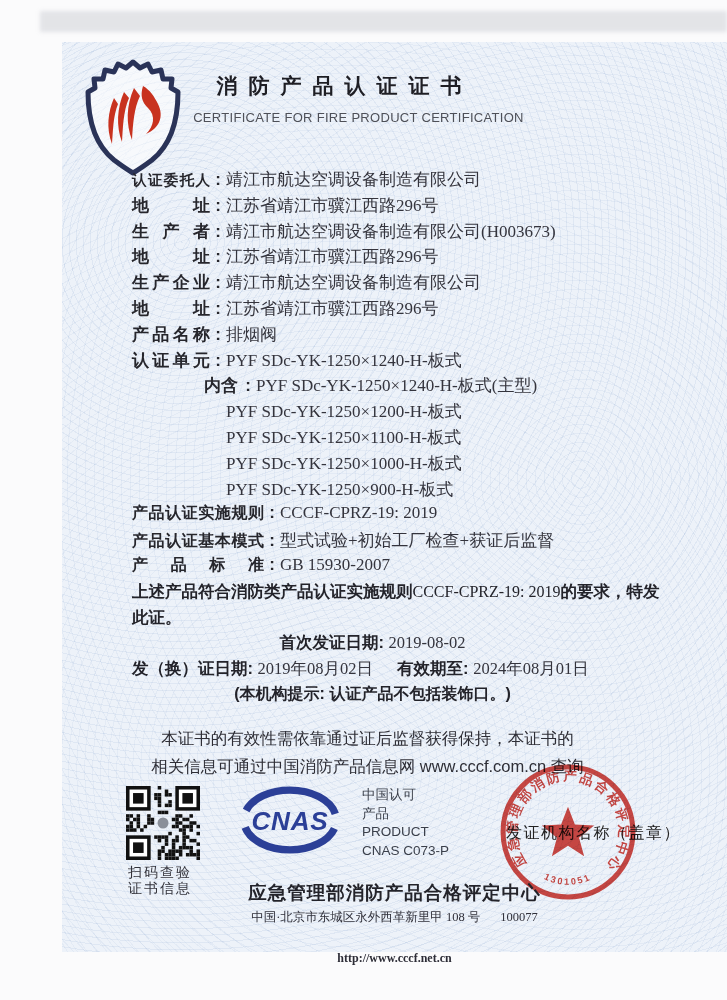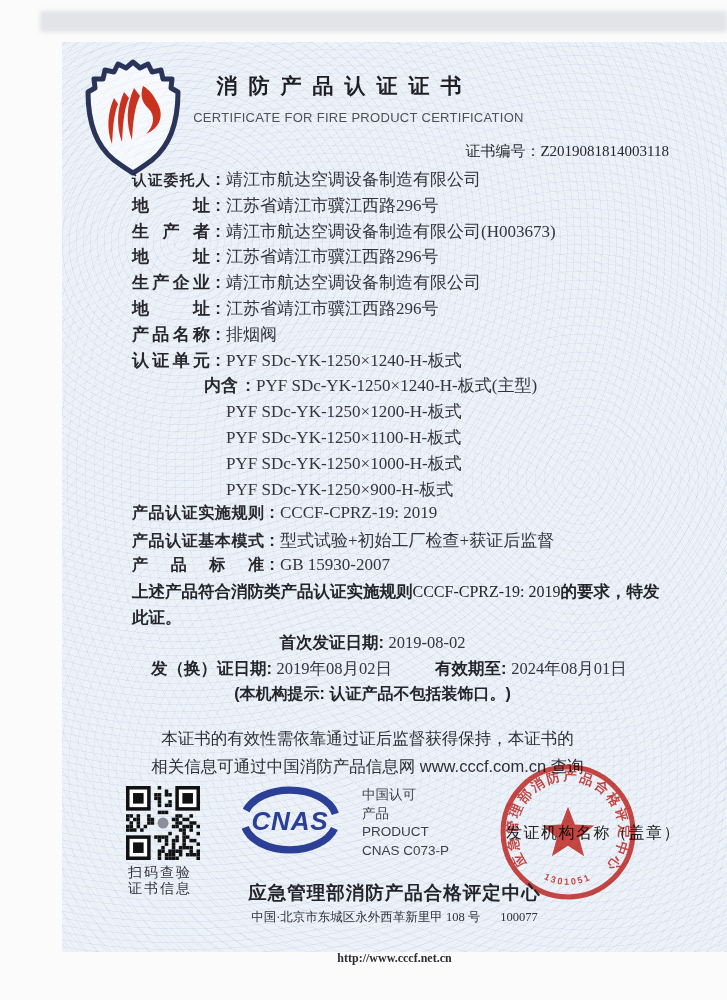--- a/index.html
+++ b/index.html
@@ -36,21 +36,21 @@
   .lbl.inner{margin-left:72px;width:36px;font-size:17px;text-align-last:auto;}
   .col{width:16px;font-weight:bold;text-align:center;flex:none;
        font-family:"Liberation Sans","DejaVu Sans",sans-serif;color:#26262c;}
   .frow.cont{padding-left:94px;}
   .statement{height:25.8px;font-weight:bold;color:#23232a;font-size:16.5px;white-space:nowrap;
              font-family:"Liberation Sans","DejaVu Sans",sans-serif;}
   .statement .code{font-weight:normal;font-family:"Liberation Serif","DejaVu Serif",serif;font-size:16px;}
   .center-line{height:25.8px;text-align:center;padding-right:86px;font-size:16.5px;}
   .center-line .b{font-weight:bold;color:#23232a;font-family:"Liberation Sans","DejaVu Sans",sans-serif;margin-top:40px;}
   .issue-line{height:25.8px;font-size:16.5px;white-space:nowrap;}
-  .issue-line .b{font-weight:bold;color:#23232a;font-family:"Liberation Sans","DejaVu Sans",sans-serif;margin-left:19px;}
+  .issue-line .b{font-weight:bold;color:#23232a;font-family:"Liberation Sans","DejaVu Sans",sans-serif;}
   .gap2{display:inline-block;width:24px;}
   .note-line{height:25.8px;text-align:center;padding-right:86px;font-size:16px;font-weight:bold;
              color:#23232a;font-family:"Liberation Sans","DejaVu Sans",sans-serif;}
   .para{margin-top:14px;text-align:center;padding-right:96px;font-size:16.5px;line-height:28px;color:#2e2e36;
         font-family:"Liberation Sans","DejaVu Sans",sans-serif;}
   .qr{position:absolute;left:64px;top:744px;width:74px;height:74px;}
   .qr-caption{position:absolute;left:66px;top:822px;font-size:14px;line-height:16px;color:#33333b;
               letter-spacing:2px;}
   .cnas{position:absolute;left:172px;top:740px;width:112px;height:76px;}
   .cnas-text{position:absolute;left:300px;top:744px;font-size:13.5px;line-height:18.5px;color:#3a3f4a;}
@@ -79,21 +79,20 @@
              C48 114 42 110 34 104 C14 88 8 64 8 36 L15 32 L14 23 L23 23
              L25 14 L34 16 L38 8 L46 12 Z" fill="#ffffff" fill-opacity="0.55" stroke="var(--navy)" stroke-width="5" stroke-linejoin="round"></path>
     <path d="M34 42 C28 56 26 72 32 88 C33 76 33 60 38 48 Z" fill="var(--flame)"></path>
     <path d="M44 36 C37 52 36 70 42 86 C43 72 43 56 49 42 Z" fill="var(--flame)"></path>
     <path d="M54 32 C46 50 46 68 52 84 C53 68 54 52 60 40 Z" fill="var(--flame)"></path>
     <path d="M63 30 C60 40 62 46 68 52 C76 60 74 70 66 78 C80 72 84 60 78 48 C74 40 70 34 63 30 Z" fill="var(--flame)"></path>
   </svg>
 
   <div class="title">消防产品认证证书</div>
   <div class="subtitle">CERTIFICATE FOR FIRE PRODUCT CERTIFICATION</div>
-  <div class="certno"><span>证书编号：</span><span>Z2019081814003118</span></div>
 
   <div class="body">
     <div id="fields">
         <div class="frow">
     <span class="lbl s five">认证委托人</span>
           <span class="col">:</span>
           <span class="val">靖江市航达空调设备制造有限公司</span>
   </div>
         <div class="frow">
     <span class="lbl s">地址</span>

